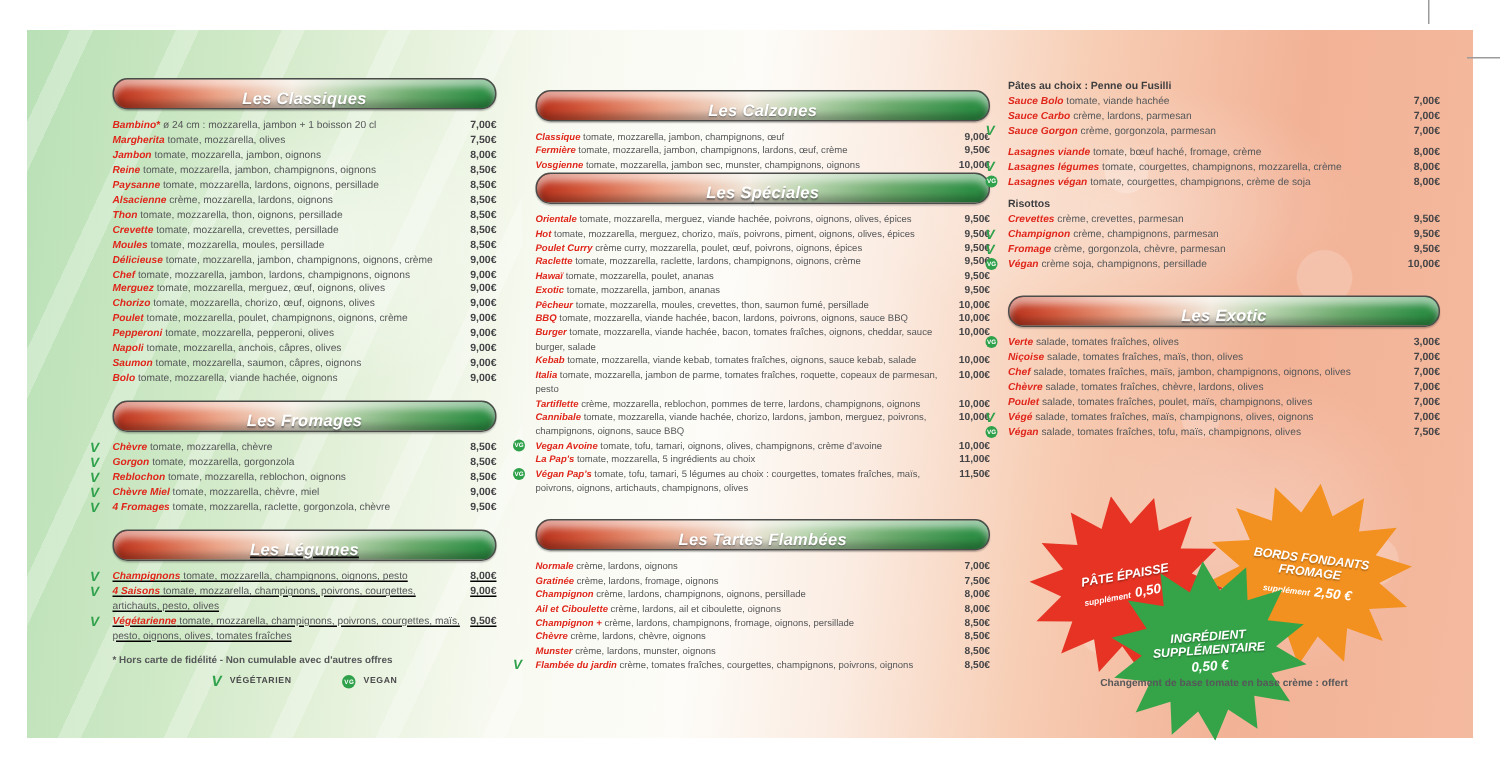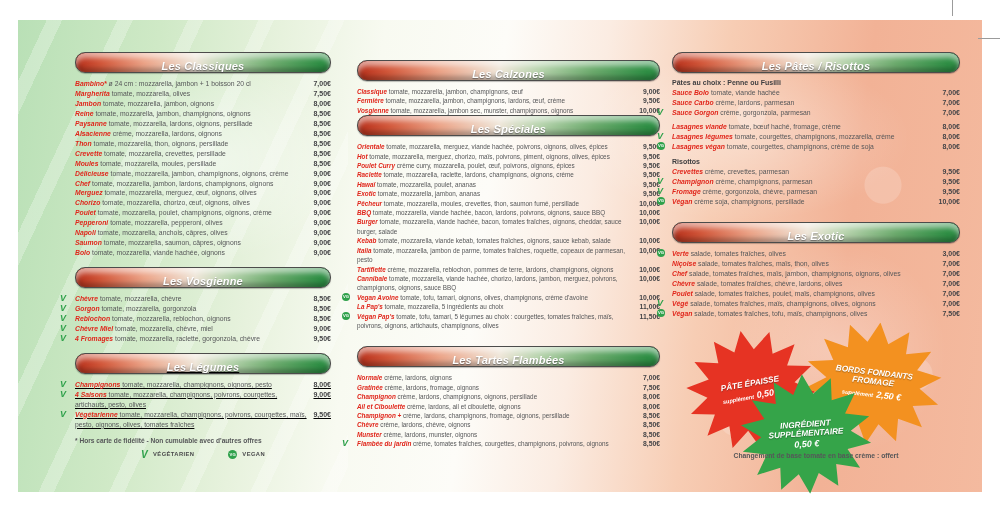--- a/index.html
+++ b/index.html
@@ -166,21 +166,21 @@
           <span class="txt"><b class="nm">Saumon</b><span class="ds"> tomate, mozzarella, saumon, câpres, oignons</span></span>
           <span class="pr">9,00€</span>
         </div>
         <div class="row">
           <span class="txt"><b class="nm">Bolo</b><span class="ds"> tomate, mozzarella, viande hachée, oignons</span></span>
           <span class="pr">9,00€</span>
         </div>
       </div>
     <div id="sec-fromages">
         <div class="bar">
-          <span>Les Vosgienne</span>
+          <span>Les Fromages</span>
         </div>
         <div class="row">
           <span class="mark v">V</span>
           <span class="txt"><b class="nm">Chèvre</b><span class="ds"> tomate, mozzarella, chèvre</span></span>
           <span class="pr">8,50€</span>
         </div>
         <div class="row">
           <span class="mark v">V</span>
           <span class="txt"><b class="nm">Gorgon</b><span class="ds"> tomate, mozzarella, gorgonzola</span></span>
           <span class="pr">8,50€</span>
@@ -358,23 +358,20 @@
         <div class="row">
           <span class="mark v">V</span>
           <span class="txt"><b class="nm">Flambée du jardin</b><span class="ds"> crème, tomates fraîches, courgettes, champignons, poivrons, oignons</span></span>
           <span class="pr">8,50€</span>
         </div>
       </div>
   </div>
 
   <div class="col" id="col-right">
     <div id="sec-pates">
-        <div class="bar">
-          <span>Les Pâtes / Risottos</span>
-        </div>
         <div class="subhead">Pâtes au choix  : Penne ou Fusilli</div>
         <div class="row">
           <span class="txt"><b class="nm">Sauce Bolo</b><span class="ds"> tomate, viande hachée</span></span>
           <span class="pr">7,00€</span>
         </div>
         <div class="row">
           <span class="txt"><b class="nm">Sauce Carbo</b><span class="ds"> crème, lardons, parmesan</span></span>
           <span class="pr">7,00€</span>
         </div>
         <div class="row">

